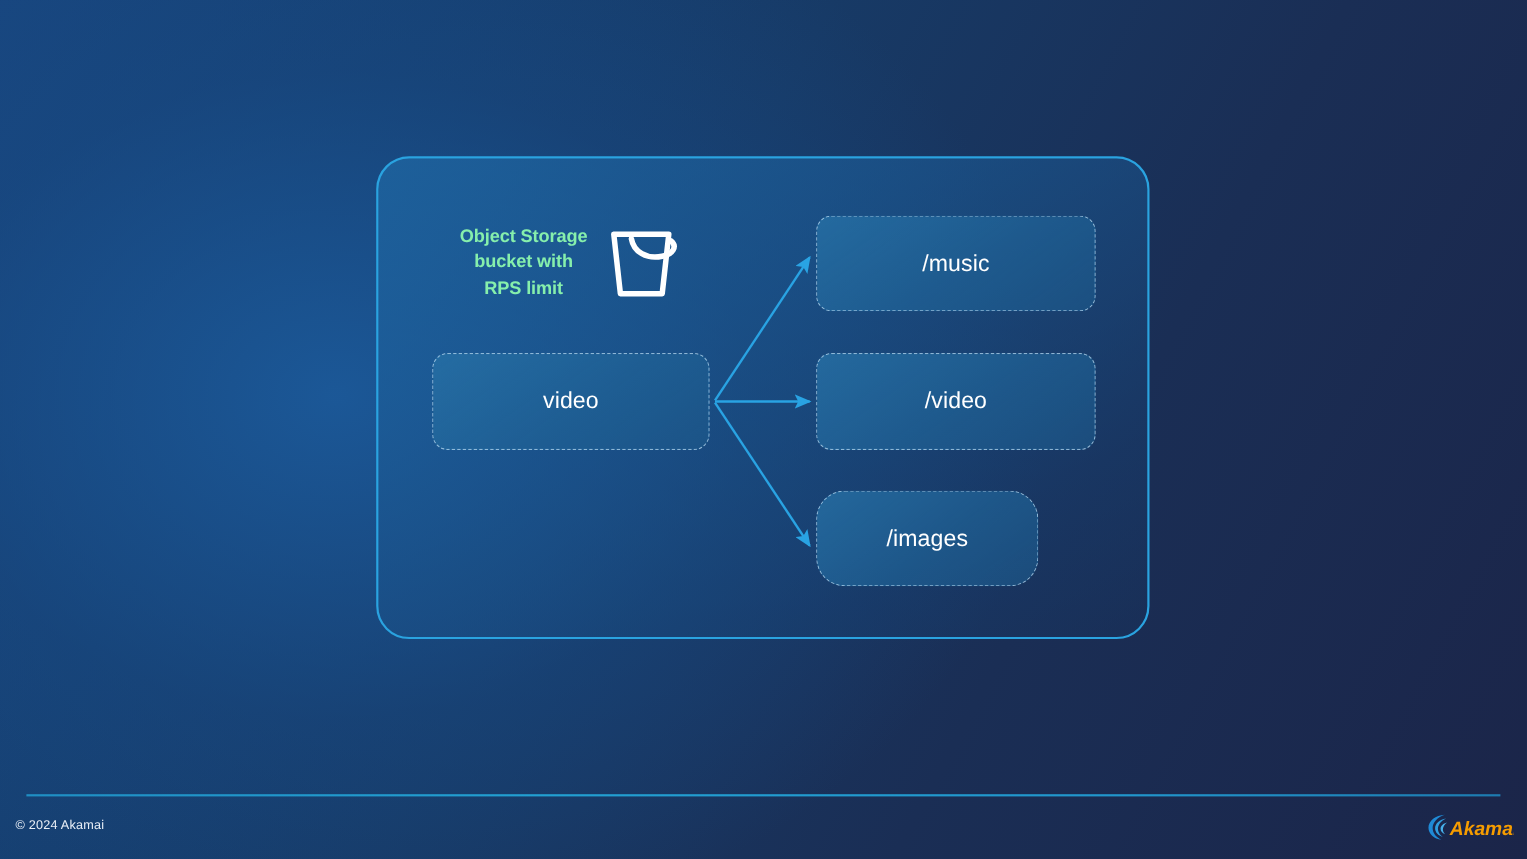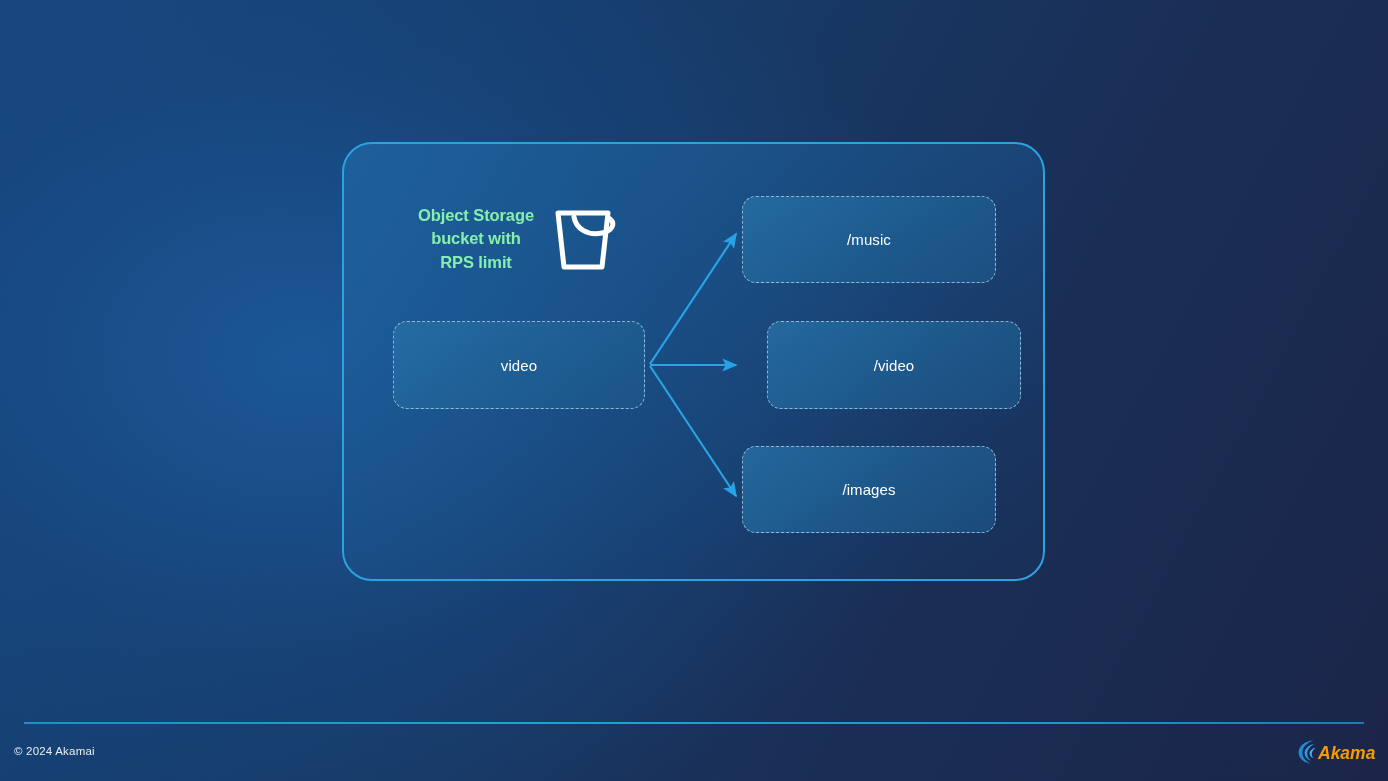--- a/index.html
+++ b/index.html
@@ -67,29 +67,29 @@
     position: absolute;
     border: 1.6px dashed rgba(190,222,245,0.70);
     border-radius: 14px;
     background: linear-gradient(145deg, rgba(39,113,166,0.80) 0%, rgba(32,98,150,0.72) 55%, rgba(29,88,138,0.66) 100%);
     display: flex;
     align-items: center;
     justify-content: center;
   }
   .node-label {
     color: #ffffff;
-    font-size: 15px;
+    font-size: 21px;
     font-weight: normal;
     letter-spacing: 0.1px;
   }
 
   #node-store  { left: 393px; top: 321px; width: 252px; height: 88px; }
   #node-music  { left: 742px; top: 196px; width: 254px; height: 87px; }
-  #node-video  { left: 742px; top: 321px; width: 254px; height: 88px; margin-left: 25px; }
-  #node-images { left: 742px; top: 446px; width: 254px; height: 87px; }
+  #node-video  { left: 742px; top: 321px; width: 254px; height: 88px; }
+  #node-images { left: 742px; top: 446px; width: 202px; height: 87px; border-radius: 26px; }
 
   
   #arrows {
     position: absolute;
     left: 0; top: 0;
     width: 1388px; height: 781px;
     pointer-events: none;
   }
 
   

